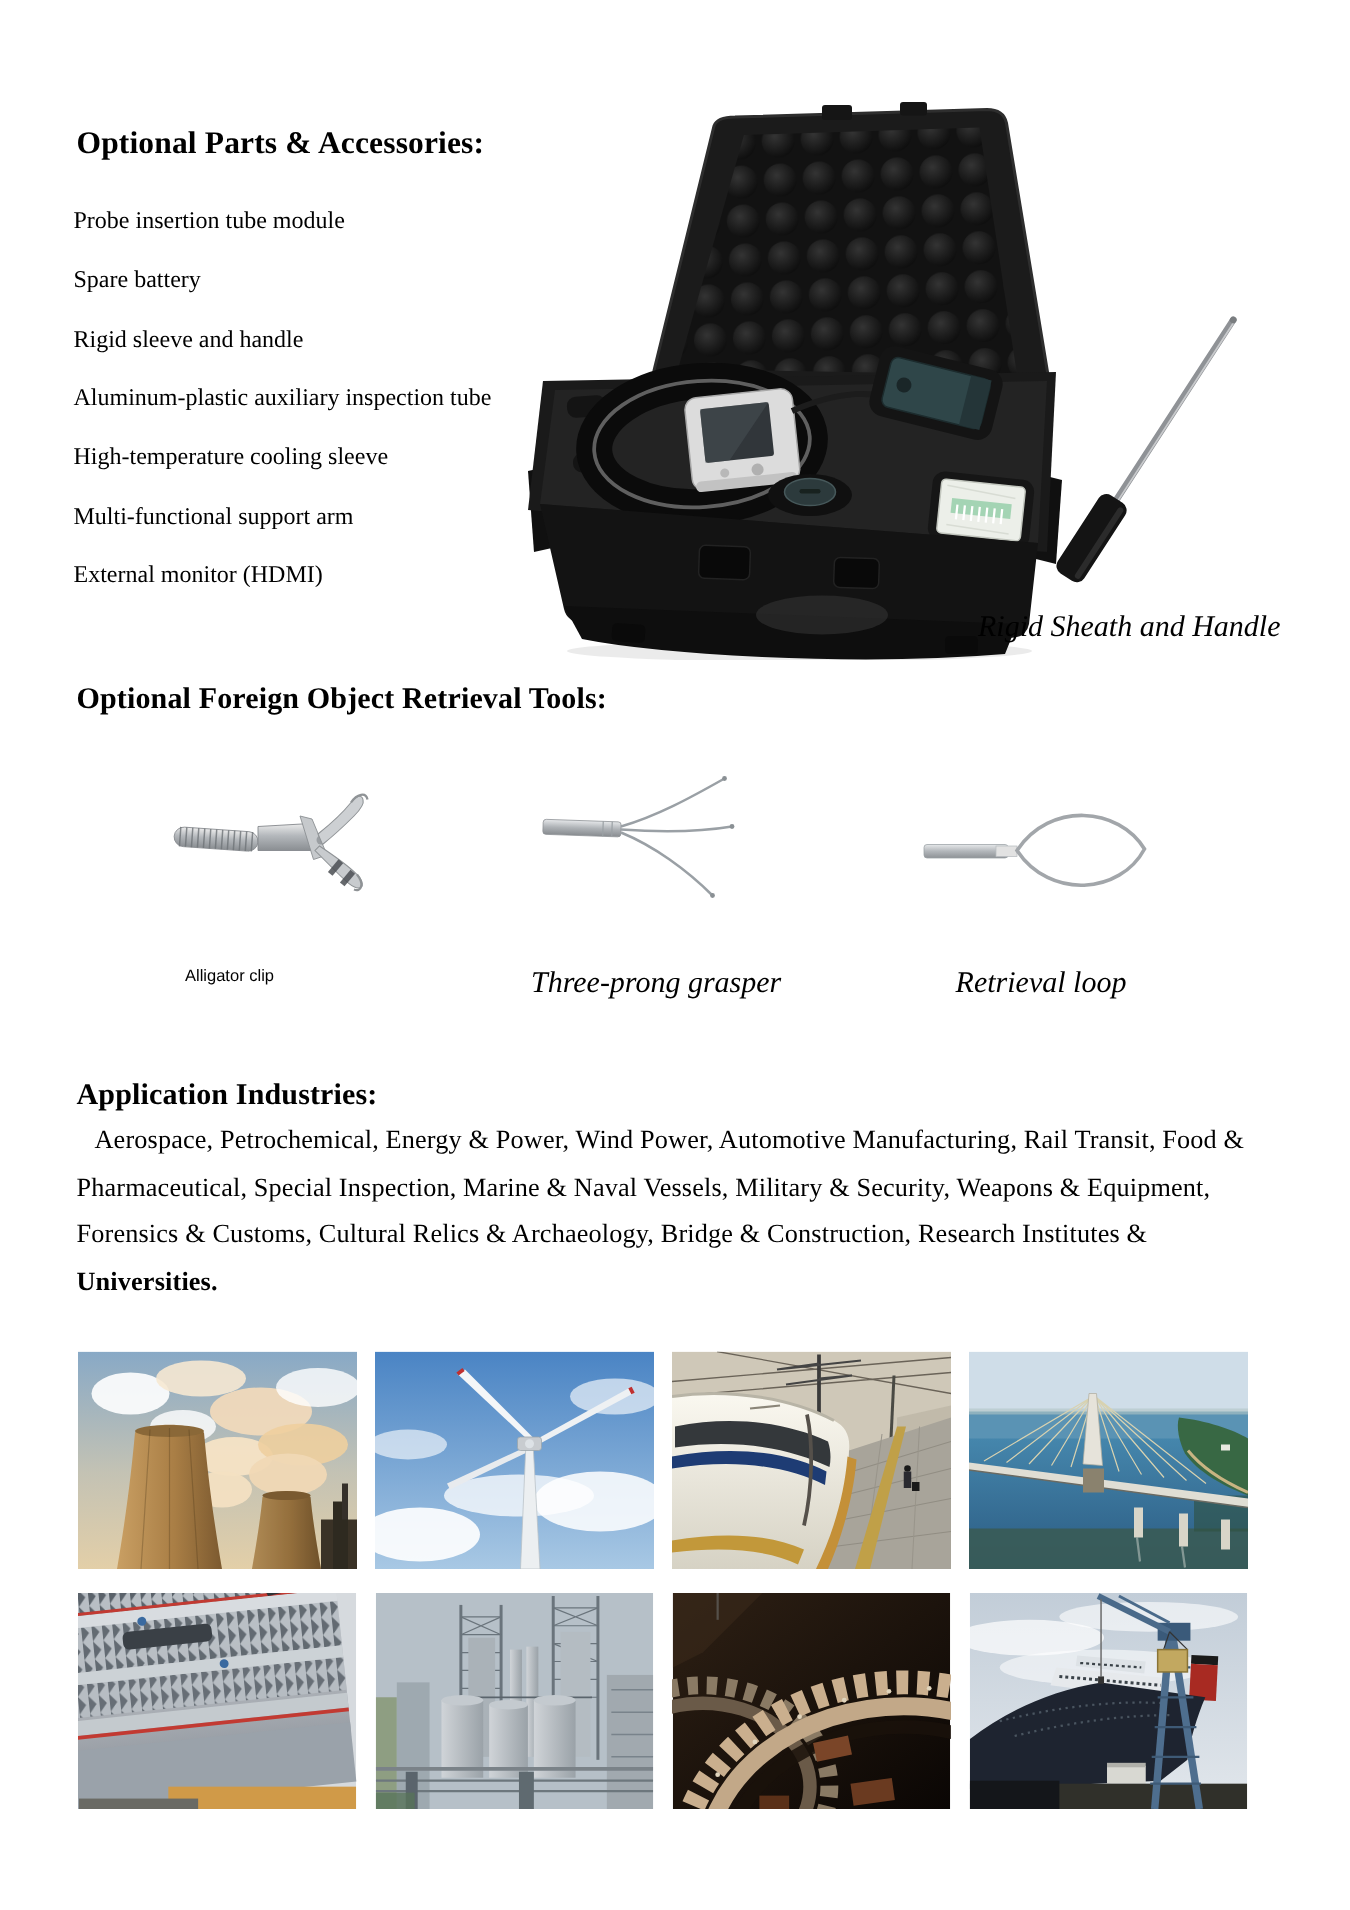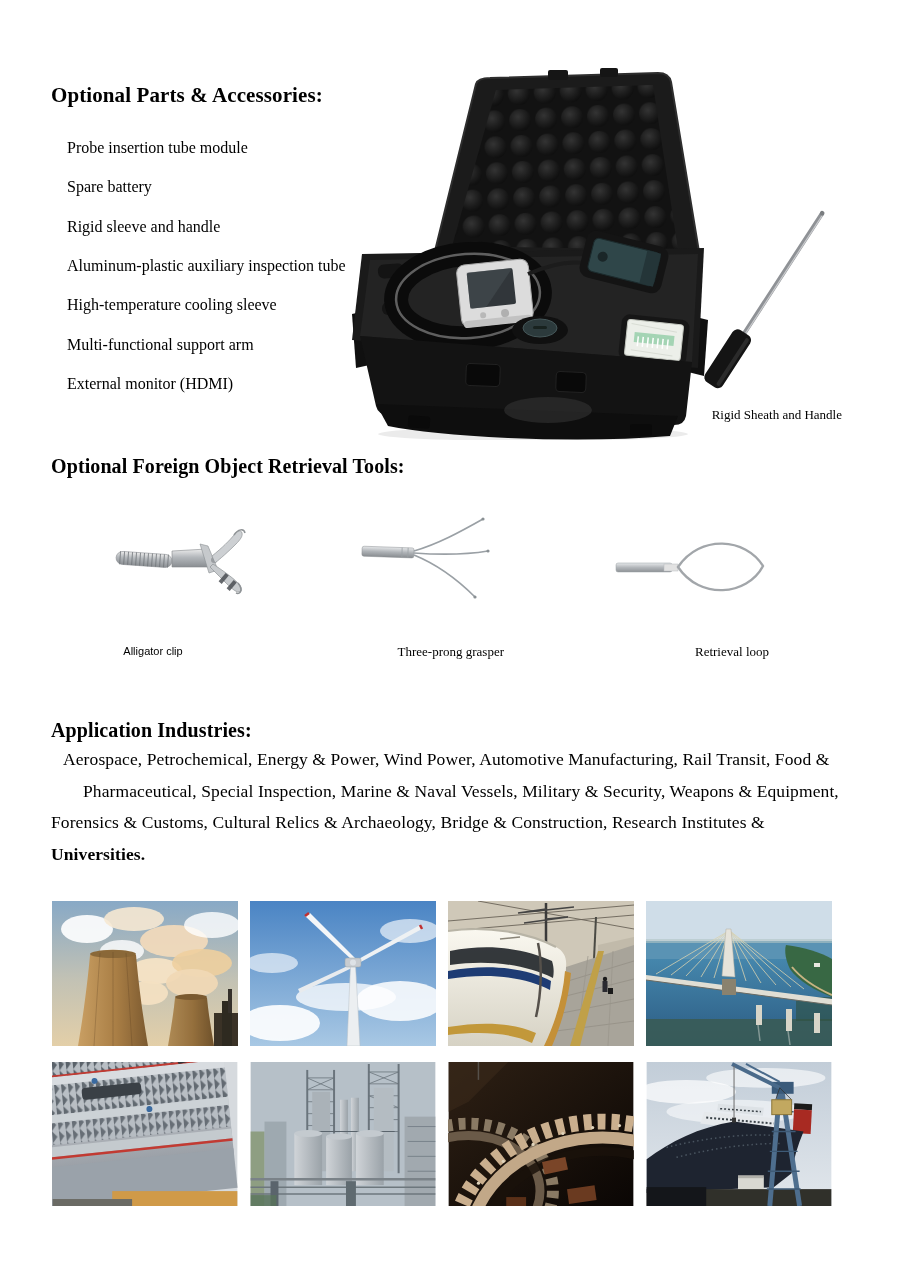--- a/index.html
+++ b/index.html
@@ -1,22 +1,22 @@
 <!DOCTYPE html>
 <html><head>
 <meta charset="utf-8">
 <style>
   * { margin:0; padding:0; box-sizing:border-box; }
   html,body { background:#ffffff; }
   body { width:900px; height:1273px; position:relative; font-family:"Liberation Serif", serif; color:#000; overflow:hidden; }
   .abs { position:absolute; }
   .heading { font-weight:bold; font-size:21px; letter-spacing:0.1px; white-space:nowrap; }
-  .acc-item { position:absolute; left:67px; font-size:16px; white-space:nowrap; }
+  .acc-item { position:absolute; left:49px; font-size:16px; white-space:nowrap; }
   .para-line { position:absolute; left:51px; font-size:17.5px; white-space:nowrap; letter-spacing:0.1px; }
-  .caption-serif { font-size:13px; text-align:right; white-space:nowrap; }
+  .caption-serif { font-size:20px; text-align:center; white-space:nowrap;font-style:italic; }
   .caption-sans { font-family:"Liberation Sans", sans-serif; font-size:11px; text-align:center; white-space:nowrap; }
   .img-box svg { display:block; width:100%; height:100%; }
   .photo-grid { position:absolute; left:52px; top:901px; width:780px; display:grid;
                 grid-template-columns:repeat(4,186px); grid-template-rows:145px 144px; column-gap:12px; row-gap:16px; }
   .photo-cell { width:186px; overflow:hidden; }
   .photo-cell svg { display:block; width:100%; height:100%; }
 </style>
 </head>
 <body>
 
@@ -183,21 +183,21 @@
       <path d="M66,47 C88,14 134,18 151,46 C135,76 88,80 66,47 Z" fill="none" stroke="#a2a6aa" stroke-width="2.4"></path>
     </svg>
   </div>
 
   <div class="abs caption-sans" style="left:77px;top:645px;width:152px;">Alligator clip</div>
   <div class="abs caption-serif" style="left:354px;top:644px;width:150px;">Three-prong grasper</div>
   <div class="abs caption-serif" style="left:619px;top:644px;width:150px;">Retrieval loop</div>
 
   <div class="abs heading" style="left:51px;top:719px;font-size:20px;">Application Industries:</div>
   <div class="para-line" style="top:749px;margin-left:12px;">Aerospace, Petrochemical, Energy &amp; Power, Wind Power, Automotive Manufacturing, Rail Transit, Food &amp;</div>
-  <div class="para-line" style="top:781px;margin-left:32px;">Pharmaceutical, Special Inspection, Marine &amp; Naval Vessels, Military &amp; Security, Weapons &amp; Equipment,</div>
+  <div class="para-line" style="top:781px;">Pharmaceutical, Special Inspection, Marine &amp; Naval Vessels, Military &amp; Security, Weapons &amp; Equipment,</div>
   <div class="para-line" style="top:812px;">Forensics &amp; Customs, Cultural Relics &amp; Archaeology, Bridge &amp; Construction, Research Institutes &amp;</div>
   <div class="para-line" style="top:844px;font-weight:bold;">Universities.</div>
 
   <div class="photo-grid">
 
     <div class="photo-cell">
       <svg viewBox="0 0 186 145" xmlns="http://www.w3.org/2000/svg">
         <defs>
           <linearGradient id="p1s" x1="0" y1="0" x2="0" y2="1">
             <stop offset="0" stop-color="#88a9c6"></stop>

